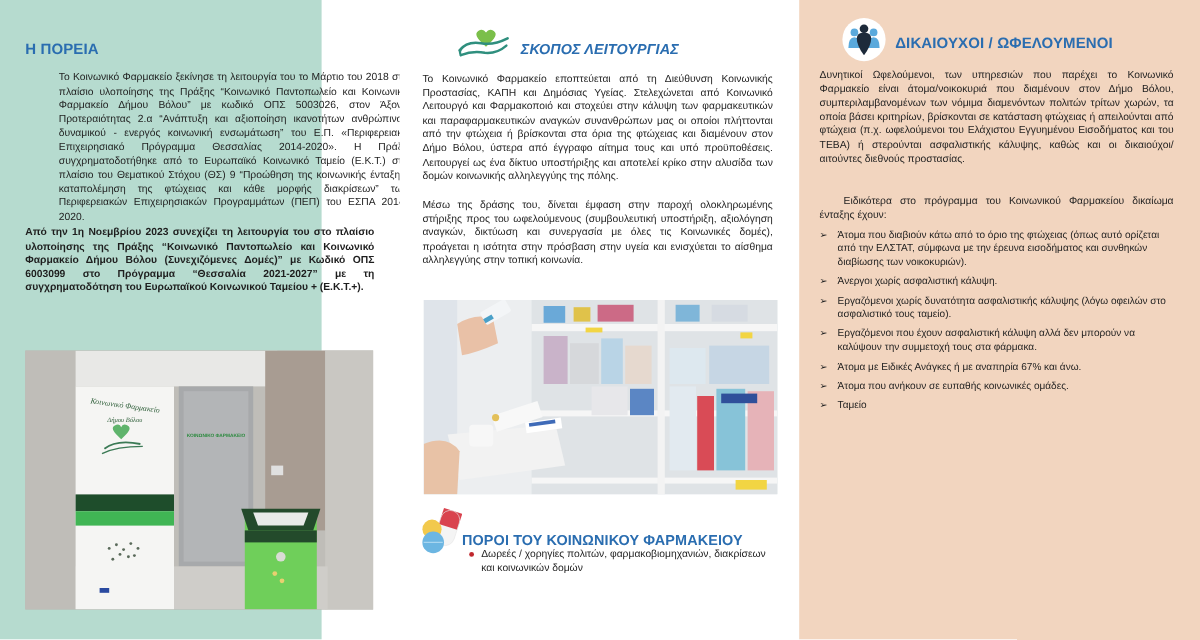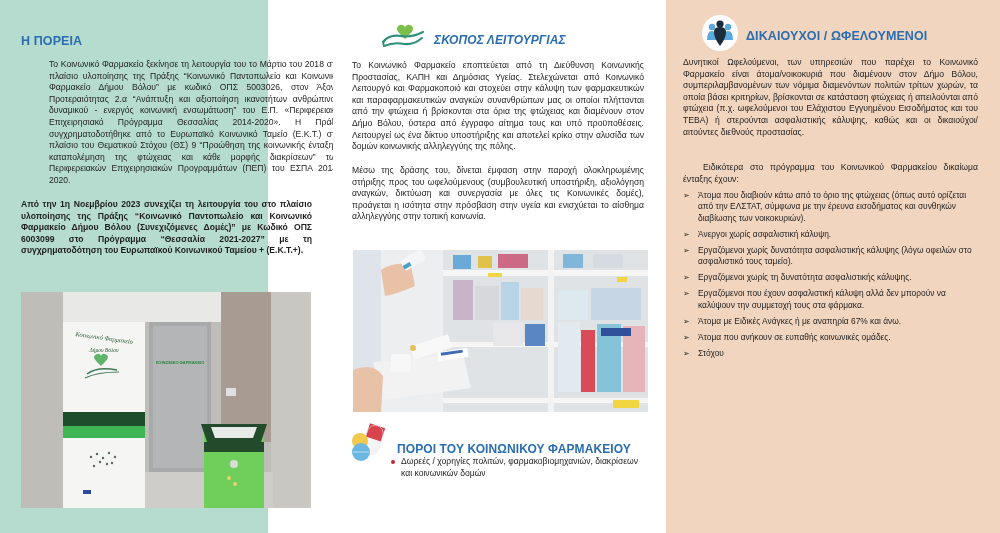--- a/index.html
+++ b/index.html
@@ -11,31 +11,31 @@
   .panel-mid   { left: 333px; width: 333px; background: #ffffff; }
   .panel-right { left: 666px; width: 334px; background: #f2d5bf; }
 
   .heading { font-weight: bold; color: #2a6db0; letter-spacing: 0.1px; }
   .p { font-size: 8.6px; line-height: 11.6px; text-align: justify; }
   .p.bold { font-weight: bold; }
 
   
   .left-title { position: absolute; left: 21px; top: 34px; font-size: 12.5px; }
   .left-p1 { position: absolute; left: 21px; top: 59px; width: 291px; margin-left: 28px; }
-  .left-p2 { position: absolute; left: 21px; top: 199px; width: 291px; }
+  .left-p2 { position: absolute; left: 21px; top: 188px; width: 291px; }
   .left-photo { position: absolute; left: 21px; top: 292px; width: 290px; height: 216px; background: #bcbab5; overflow: hidden; }
 
   
   .mid-title-wrap { position: absolute; left: 380px; top: 22px; display: flex; align-items: center; }
   .mid-title { font-size: 12px; margin-left: 8px; margin-top: 4px; font-style: italic; }
   .mid-p1 { position: absolute; left: 352px; top: 60px; width: 292px; }
   .mid-p2 { position: absolute; left: 352px; top: 165px; width: 292px; }
   .mid-photo { position: absolute; left: 353px; top: 250px; width: 295px; height: 162px; overflow: hidden; background: #eef0f2; }
   .mid-title2-wrap { position: absolute; left: 349px; top: 423px; display: flex; align-items: center; }
-  .mid-title2 { font-size: 12px; margin-left: 12px; margin-top: 8px; }
+  .mid-title2 { font-size: 12px; margin-left: 0; margin-top: 8px; }
   .resources { position: absolute; left: 390px; top: 456px; width: 260px; list-style: none; }
   .resources li { font-size: 8.6px; line-height: 11.6px; position: relative; padding-left: 11px; }
   .resources li::before { content: ""; position: absolute; left: 1px; top: 4px; width: 4px; height: 4px; border-radius: 50%; background: #c0272d; }
 
   
   .right-title-wrap { position: absolute; left: 702px; top: 15px; display: flex; align-items: center; }
   .right-icon { width: 36px; height: 36px; border-radius: 50%; background: #ffffff; display: flex; align-items: center; justify-content: center; }
   .right-title { font-size: 12.5px; margin-left: 8px; margin-top: 6px; }
   .right-p1 { position: absolute; left: 683px; top: 57px; width: 295px; }
   .right-p2 { position: absolute; left: 683px; top: 162px; width: 295px; text-indent: 20px; }
@@ -201,18 +201,17 @@
   <h2 class="heading right-title">ΔΙΚΑΙΟΥΧΟΙ / ΩΦΕΛΟΥΜΕΝΟΙ</h2>
 </div>
 
 <p class="p right-p1">Δυνητικοί Ωφελούμενοι, των υπηρεσιών που παρέχει το Κοινωνικό Φαρμακείο είναι άτομα/νοικοκυριά που διαμένουν στον Δήμο Βόλου, συμπεριλαμβανομένων των νόμιμα διαμενόντων πολιτών τρίτων χωρών, τα οποία βάσει κριτηρίων, βρίσκονται σε κατάσταση φτώχειας ή απειλούνται από φτώχεια (π.χ. ωφελούμενοι του Ελάχιστου Εγγυημένου Εισοδήματος και του ΤΕΒΑ) ή στερούνται ασφαλιστικής κάλυψης, καθώς και οι δικαιούχοι/ αιτούντες διεθνούς προστασίας.</p>
 <p class="p right-p2">Ειδικότερα στο πρόγραμμα του Κοινωνικού Φαρμακείου δικαίωμα ένταξης έχουν:</p>
 
 <ul class="benef">
   <li>Άτομα που διαβιούν κάτω από το όριο της φτώχειας (όπως αυτό ορίζεται από την ΕΛΣΤΑΤ, σύμφωνα με την έρευνα εισοδήματος και συνθηκών διαβίωσης των νοικοκυριών).</li>
   <li>Άνεργοι χωρίς ασφαλιστική κάλυψη.</li>
   <li>Εργαζόμενοι χωρίς δυνατότητα ασφαλιστικής κάλυψης (λόγω οφειλών στο ασφαλιστικό τους ταμείο).</li>
-  <li>Εργαζόμενοι χωρίς τη δυνατότητα ασφαλιστικής κάλυψης.</li>
   <li>Εργαζόμενοι που έχουν ασφαλιστική κάλυψη αλλά δεν μπορούν να καλύψουν την συμμετοχή τους στα φάρμακα.</li>
   <li>Άτομα με Ειδικές Ανάγκες ή με αναπηρία 67% και άνω.</li>
   <li>Άτομα που ανήκουν σε ευπαθής κοινωνικές ομάδες.</li>
-  <li>Στόχου</li>
+  <li>Ταμείο</li>
 </ul>
 
 </body></html>

